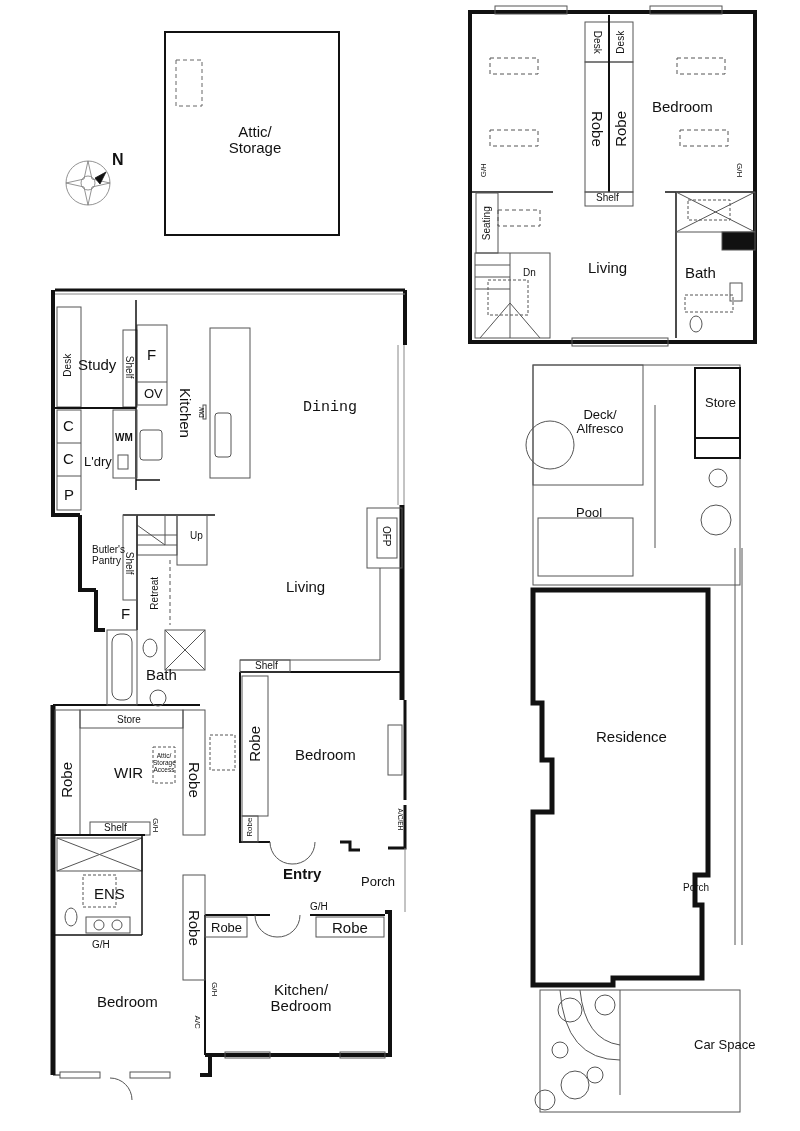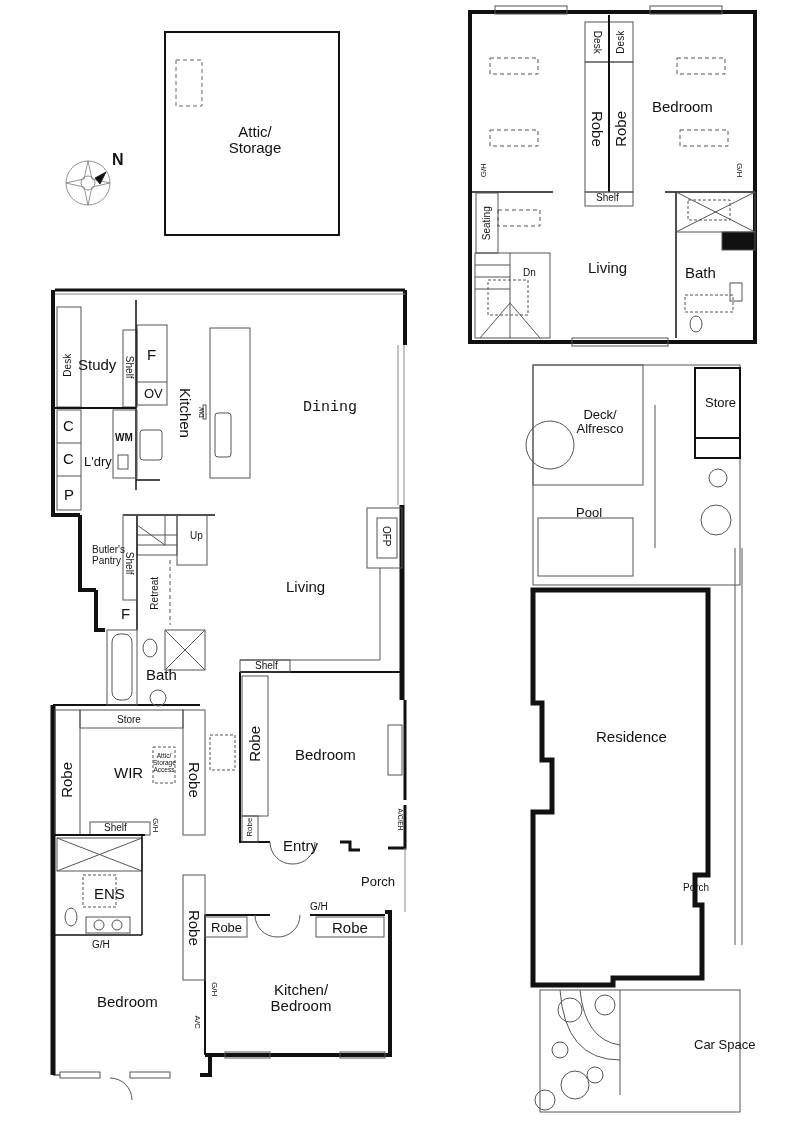--- a/index.html
+++ b/index.html
@@ -261,21 +261,21 @@
 <div class="lbl lg" style="left:97px;top:994px;">Bedroom</div>
 <div class="lbl lg rot r90" style="left:174px;top:920px;width:40px;">Robe</div>
 <div class="lbl xs rot r90" style="left:204px;top:985px;width:20px;">G/H</div>
 <div class="lbl xs rot r90" style="left:187px;top:1018px;width:20px;">A/C</div>
 
 <div class="lbl lg" style="left:295px;top:747px;">Bedroom</div>
 <div class="lbl lg rot rm90" style="left:235px;top:736px;width:40px;">Robe</div>
 <div class="lbl xs rot rm90" style="left:238px;top:823px;width:24px;">Robe</div>
 <div class="lbl xxs rot r90" style="left:387px;top:816px;width:26px;">A/C/EH</div>
 
-<div class="lbl lg" style="left:283px;top:838px;">Entry</div>
+<div class="lbl lg" style="left:283px;top:866px;font-weight:bold;">Entry</div>
 <div class="lbl md" style="left:361px;top:875px;">Porch</div>
 <div class="lbl sm" style="left:310px;top:902px;">G/H</div>
 <div class="lbl md" style="left:211px;top:921px;">Robe</div>
 <div class="lbl lg" style="left:332px;top:920px;">Robe</div>
 <div class="lbl lg" style="left:264px;top:982px;width:74px;">
   <div>Kitchen/</div>
   <div>Bedroom</div>
 </div>
 
 <div class="lbl sm rot r90" style="left:585px;top:37px;width:24px;">Desk</div>

